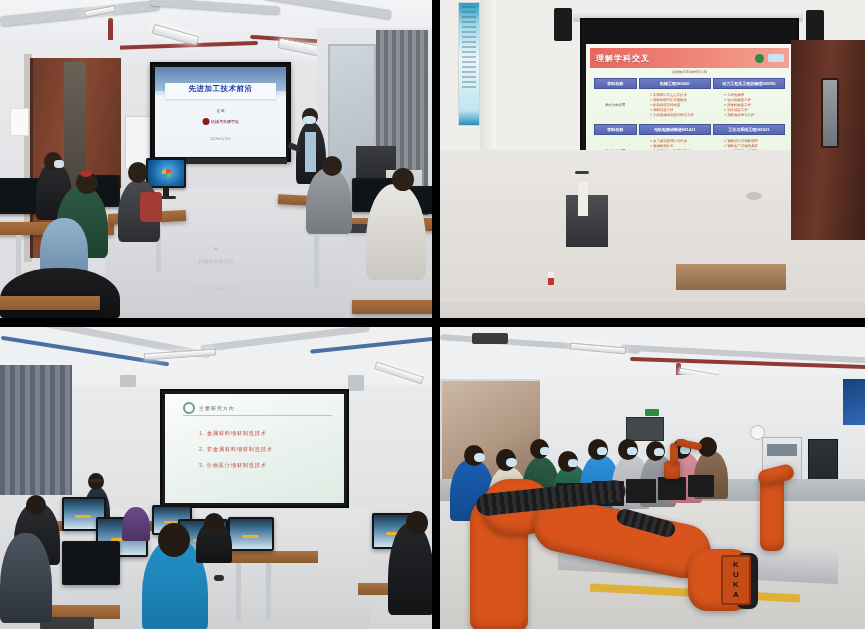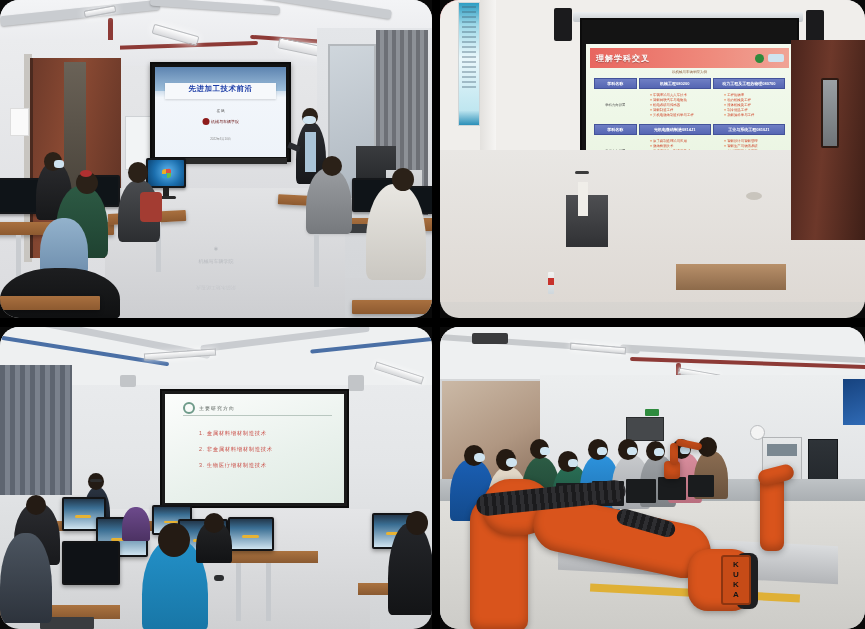--- a/index.html
+++ b/index.html
@@ -1,20 +1,20 @@
 <!DOCTYPE html>
 <html><head>
 <meta charset="utf-8">
 <title>Photo Collage</title>
 <style>
   html,body{margin:0;padding:0;background:#000;}
   body{width:865px;height:629px;overflow:hidden;font-family:"Liberation Sans",sans-serif;}
   .collage{position:relative;width:865px;height:629px;background:#0a0a0a;display:grid;
            grid-template-columns:432px 8px 425px;grid-template-rows:318px 9px 302px;}
-  .panel{position:relative;overflow:hidden;background:#1a1a1a;border-radius:19px;}
+  .panel{position:relative;overflow:hidden;background:#1a1a1a;}
   .gutter{background:#000;}
   .ph{position:absolute;inset:0;overflow:hidden;}
 
   
   .p1{background:
       linear-gradient(180deg,#e9eaec 0%,#e3e4e6 38%,#dcdde0 60%,#cfd1d4 100%);}
   .p1 .ceiling{position:absolute;left:0;top:0;width:100%;height:66px;
       background:linear-gradient(180deg,#f3f4f6,#e6e7ea);}
   .p1 .duct{position:absolute;background:#c9ccd0;border-radius:3px;box-shadow:0 1px 2px rgba(0,0,0,.25);}
   .p1 .redpipe{position:absolute;background:#8d3a36;border-radius:2px;}

